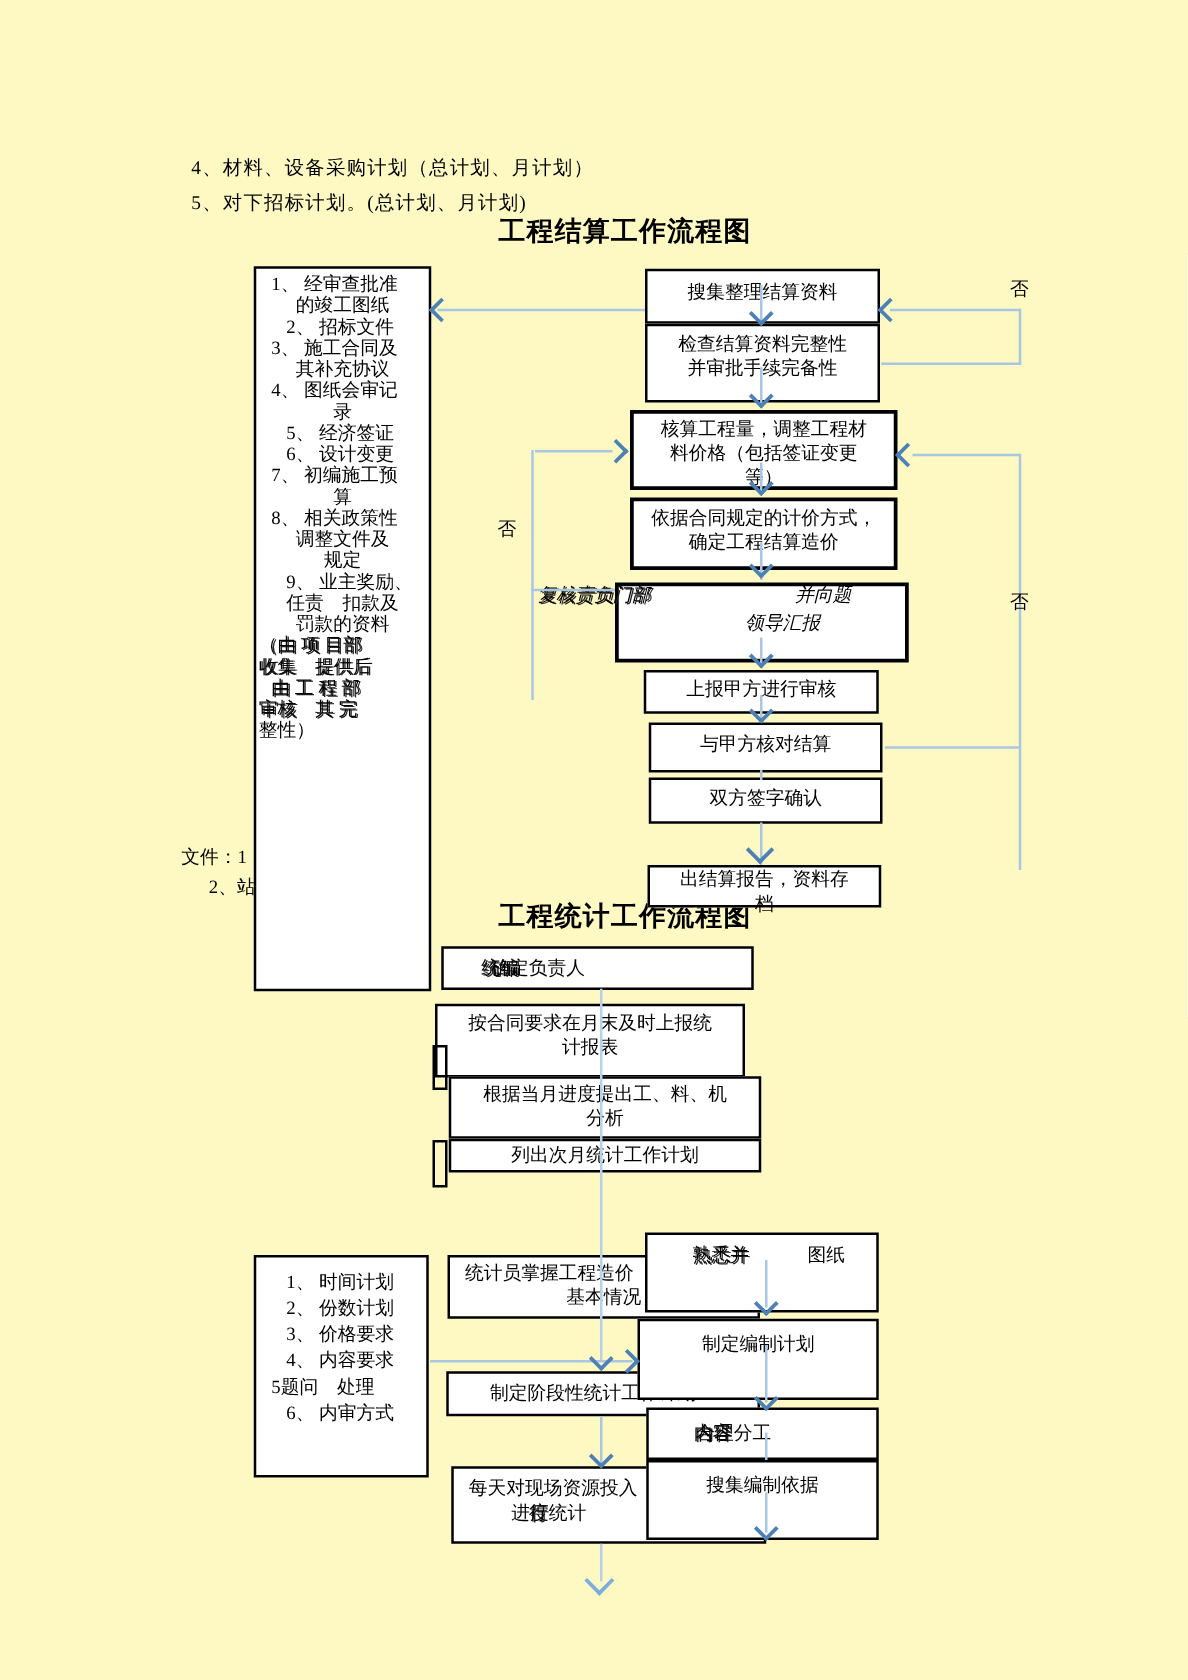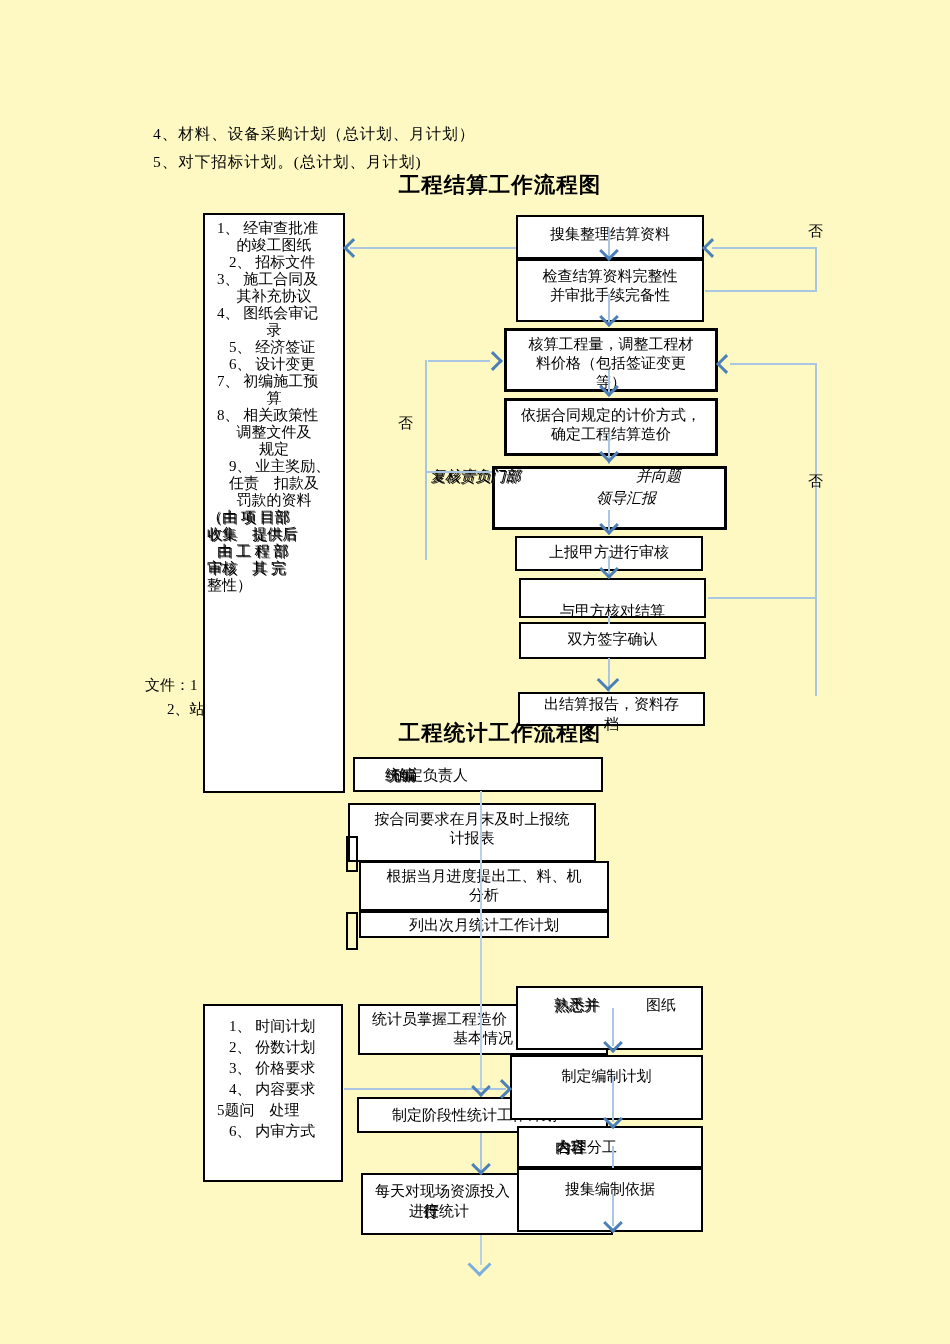--- a/index.html
+++ b/index.html
@@ -89,21 +89,21 @@
   </div>
   <div class="bx bw3" style="left:492px;top:466px;width:235px;height:64px;"></div>
 
   <div class="free g" style="left:430px;top:467px;">复核责负门部</div>
   <div class="free" style="left:636px;top:467px;">并向题</div>
   <div class="free" style="left:577px;top:489px;margin-left:19px;">领导汇报</div>
 
   <div class="bx" style="left:515px;top:536px;width:188px;height:35px;padding-top:5px;">
     <div>上报甲方进行审核</div>
   </div>
-  <div class="bx" style="left:519px;top:578px;width:187px;height:40px;padding-top:22px;">
+  <div class="bx" style="left:519px;top:578px;width:187px;height:40px;padding-top:7px;">
     <div>与甲方核对结算</div>
   </div>
   <div class="bx" style="left:519px;top:622px;width:187px;height:37px;padding-top:6px;">
     <div>双方签字确认</div>
   </div>
   <div class="bx z3" style="left:518px;top:692px;width:187px;height:34px;padding-top:2px;overflow:visible;line-height:17px;">
     <div>出结算报告，资料存</div>
     <div style="margin-top:3px;">档</div>
   </div>
 

